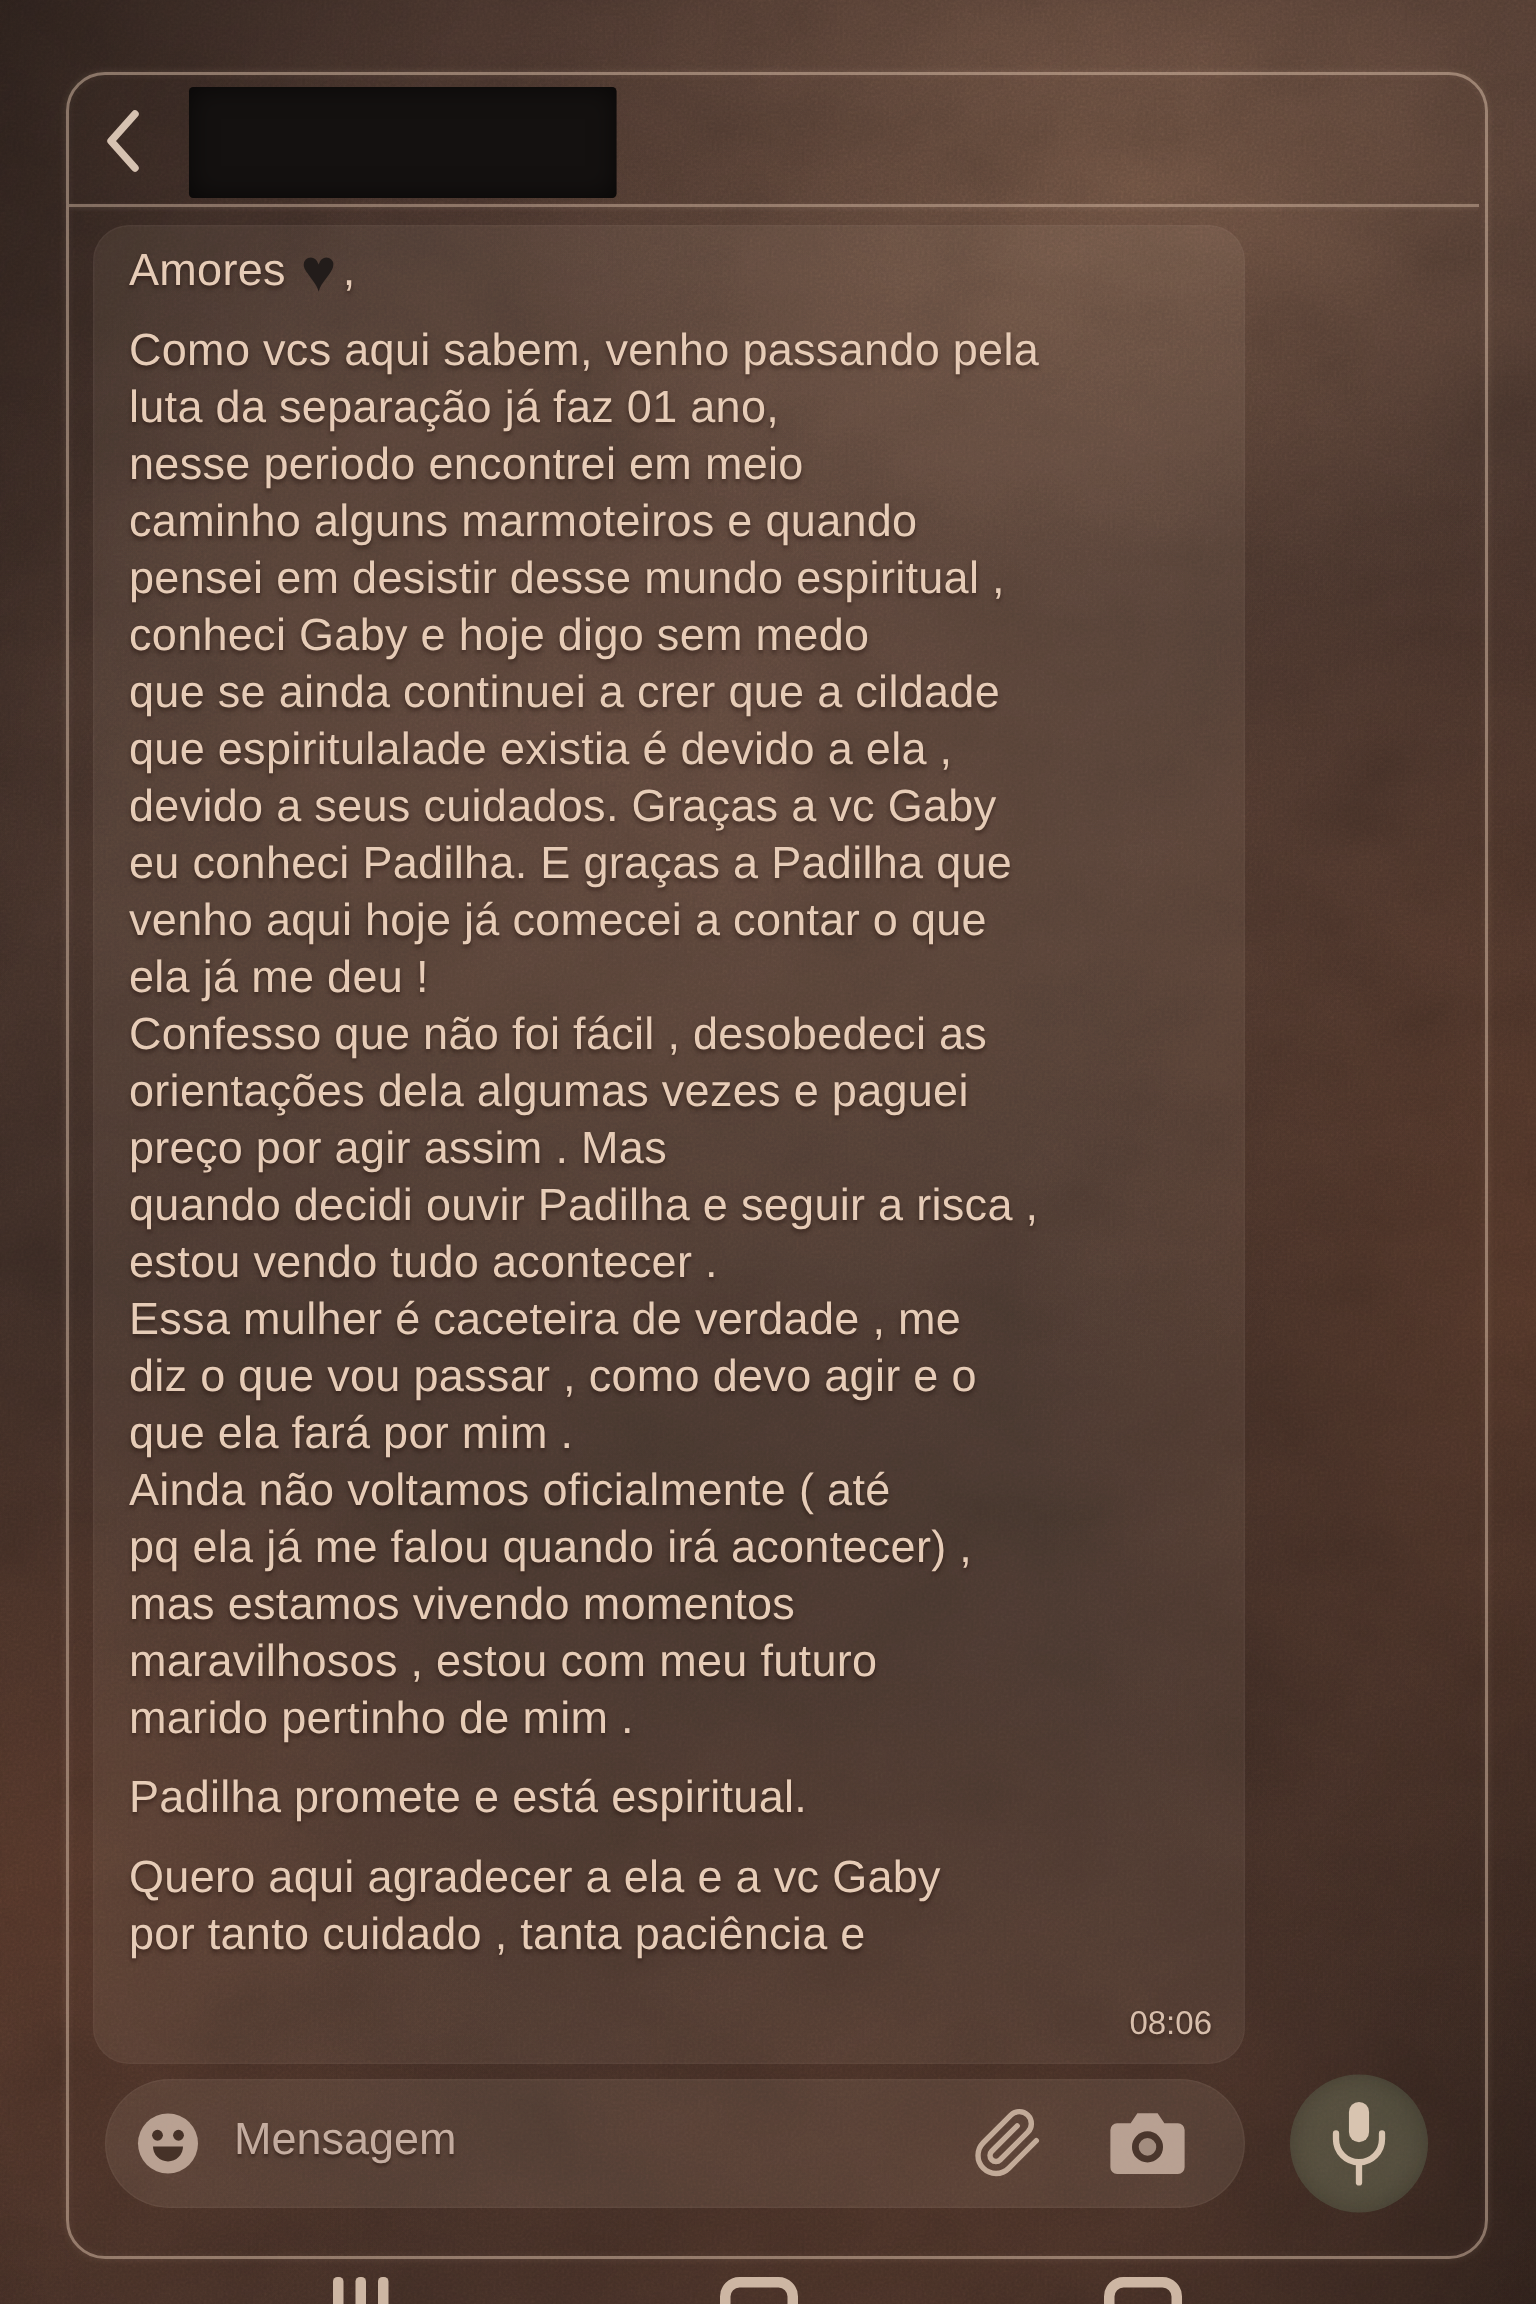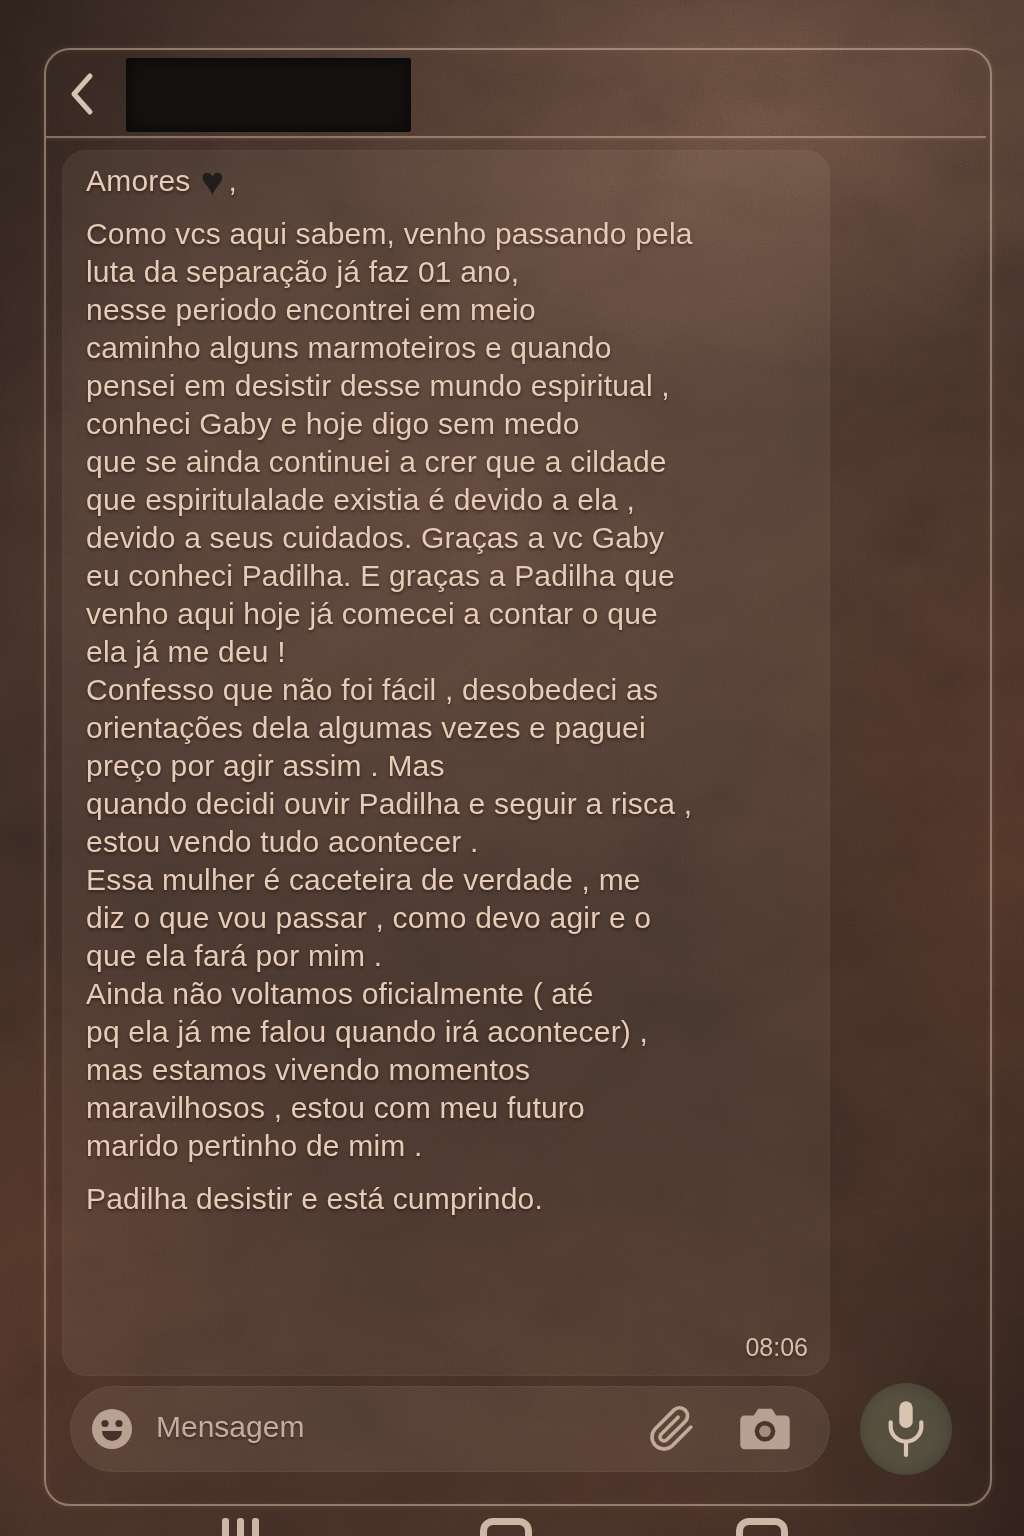--- a/index.html
+++ b/index.html
@@ -45,21 +45,21 @@
     box-shadow:inset 0 0 0 1px rgba(240,215,195,.04);}
   .msg-text{position:absolute;left:24px;right:22px;top:12px;
     color:#e6ccb7;font-size:30px;line-height:38px;letter-spacing:.2px;
     text-shadow:0 2px 3px rgba(25,10,6,.5);}
   .greeting{margin:0 0 12px 0;}
   .heart{color:#221c1a;font-size:40px;line-height:38px;vertical-align:-4px;
     margin:0 4px 0 10px;text-shadow:none;}
   .para{white-space:pre-line;margin:15px 0 13px 0;}
   .closing{white-space:nowrap;}
   .hands-icon{display:inline-block;width:36px;height:36px;vertical-align:-8px;margin:0 6px 0 10px;}
-  .timestamp{position:absolute;right:22px;bottom:14px;font-size:25px;
+  .timestamp{position:absolute;right:22px;bottom:14px;font-size:22px;
     color:rgba(232,206,186,.9);text-shadow:0 2px 3px rgba(25,10,6,.5);}
 
   
   .composer{position:absolute;left:70px;top:1386px;width:760px;height:86px;
     border-radius:43px;background:rgba(228,205,190,.10);
     box-shadow:inset 0 0 0 1px rgba(240,215,195,.05);}
   .emoji-btn{position:absolute;left:20px;top:21px;width:44px;height:44px;cursor:pointer;}
   .placeholder{position:absolute;left:86px;top:24px;font-size:30px;
     color:rgba(226,203,189,.8);text-shadow:0 2px 2px rgba(25,10,6,.4);}
   .clip-btn{position:absolute;left:578px;top:19px;width:48px;height:48px;cursor:pointer;}
@@ -136,21 +136,23 @@
 quando decidi ouvir Padilha e seguir a risca ,
 estou vendo tudo acontecer .
 Essa mulher é caceteira de verdade , me
 diz o que vou passar , como devo agir e o
 que ela fará por mim .
 Ainda não voltamos oficialmente ( até
 pq ela já me falou quando irá acontecer) ,
 mas estamos vivendo momentos
 maravilhosos , estou com meu futuro
 marido pertinho de mim .</div>
-          <div class="para">Padilha desistir e está cumprindo.</div>
+          <div class="para">Padilha promete e está espiritual.</div>
+          <div class="para">Quero aqui agradecer a ela e a vc Gaby
+por tanto cuidado , tanta paciência e</div>
         </div>
     </div>
     <div class="timestamp">08:06</div>
   </div>
 
   <div class="composer">
     <div class="emoji-btn">
       <svg width="44" height="44" viewBox="0 0 44 44">
         <circle cx="22" cy="22" r="20" fill="#c9b2a2" opacity=".85"></circle>
         <circle cx="15" cy="16.5" r="3.6" fill="#463228"></circle>

